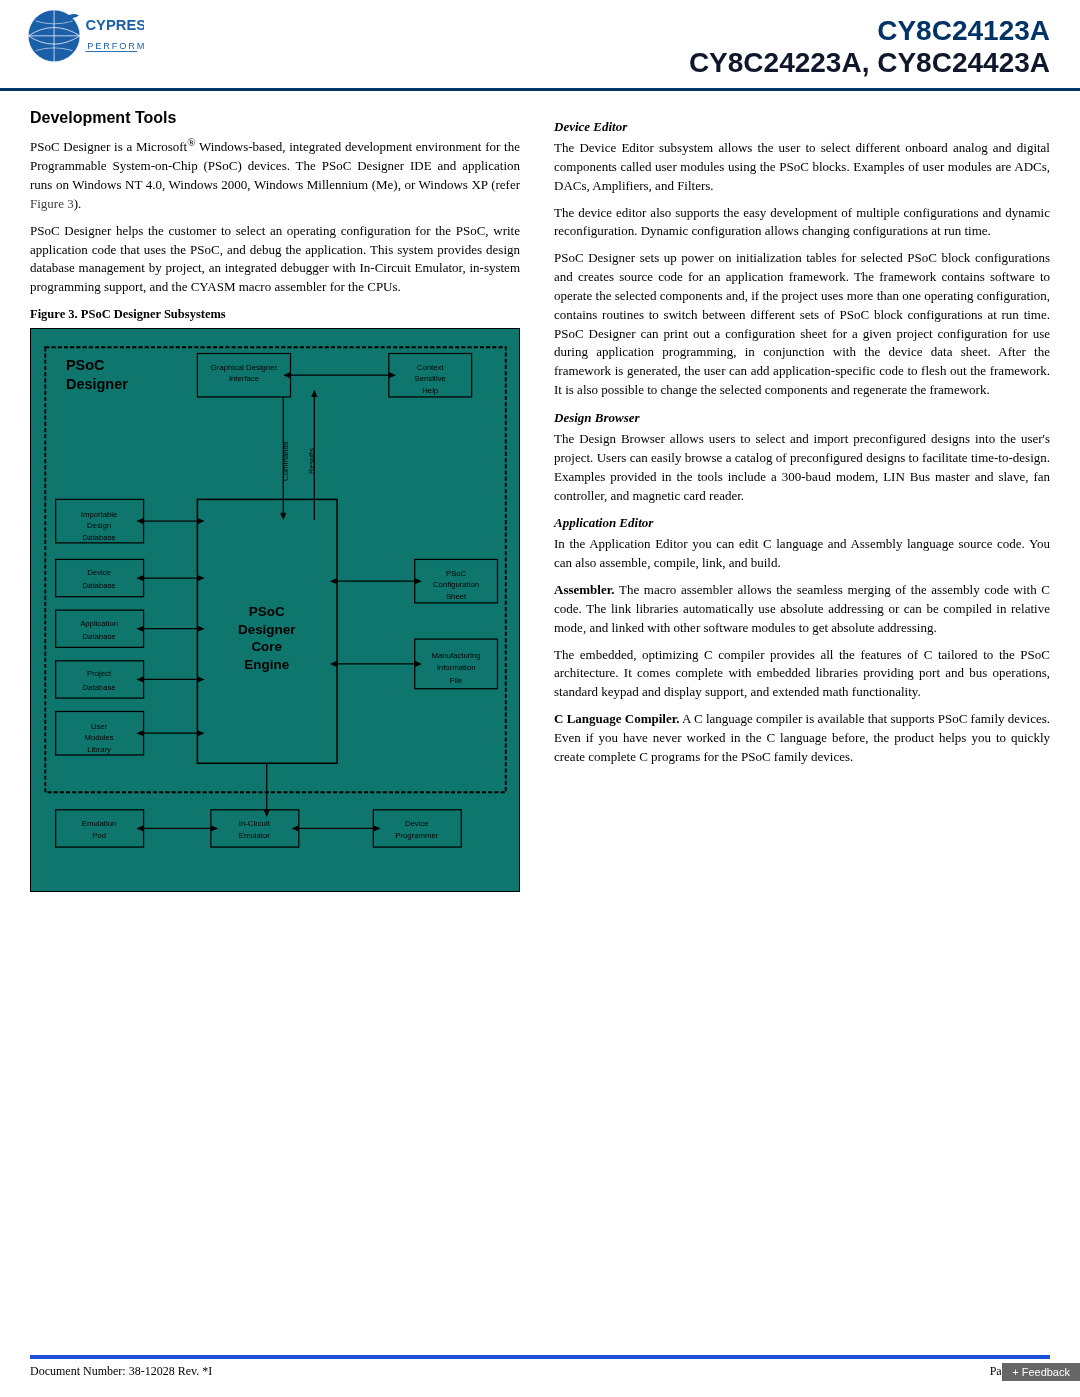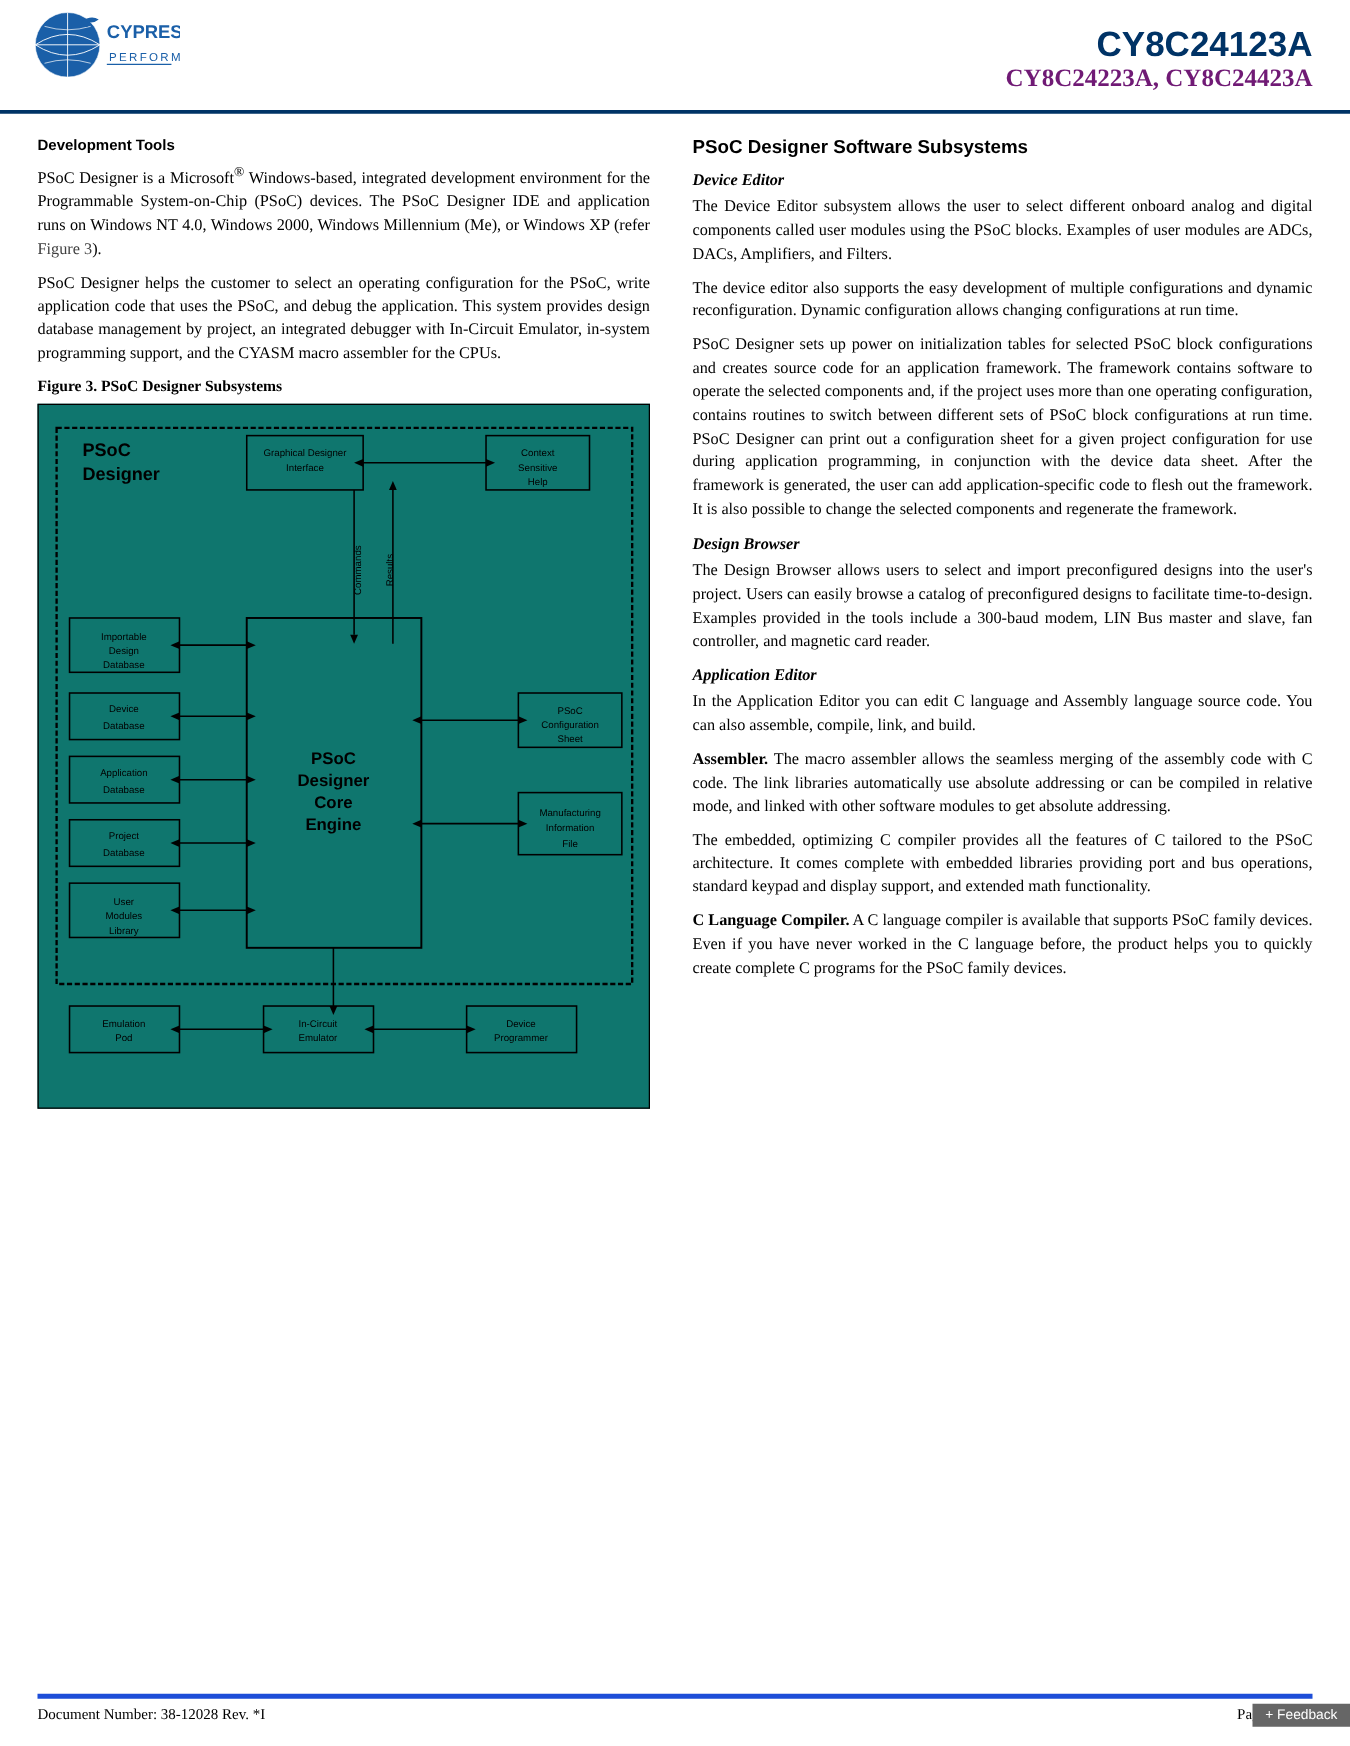--- a/index.html
+++ b/index.html
@@ -39,24 +39,24 @@
       padding-right: 30px;
       padding-top: 10px;
     }
     .header-title-line1 {
       font-size: 28px;
       font-weight: bold;
       color: #003366;
       font-family: Arial, sans-serif;
     }
     .header-title-line2 {
-      font-size: 20px;
-      font-weight: bold;
-      color: #701a75;
-      font-family: Liberation Serif, serif;
+      font-size: 28px;
+      font-weight: bold;
+      color: #0f172a;
+      font-family: Liberation Sans, sans-serif;
     }
 
     
     .main-content {
       display: flex;
       gap: 0;
       padding: 18px 30px 10px 30px;
     }
 
     
@@ -65,21 +65,21 @@
       padding-right: 20px;
     }
 
     
     .right-col {
       width: 50%;
       padding-left: 14px;
     }
 
     h2.section-title {
-      font-size: 12px;
+      font-size: 16px;
       font-weight: bold;
       font-family: Arial, sans-serif;
       margin-bottom: 8px;
     }
 
     p {
       text-align: justify;
       margin-bottom: 8px;
       line-height: 1.45;
       font-size: 13px;
@@ -316,21 +316,20 @@
         <polygon points="253,470 253,476 246,473" fill="#000"></polygon>
         <polygon points="325,470 325,476 332,473" fill="#000"></polygon>
 
         <rect x="8" y="8" width="445" height="430" fill="none" stroke="#000" stroke-width="1.8" stroke-dasharray="4,2"></rect>
 
       </svg>
     </div>
   </div>
 
   <div class="right-col">
-    <h2 class="right-section-title">PSoC Designer Software Subsystems</h2>
 
     <div class="subsection-title">Device Editor</div>
     <p>
       The Device Editor subsystem allows the user to select different onboard analog and digital components called user modules using the PSoC blocks. Examples of user modules are ADCs, DACs, Amplifiers, and Filters.
     </p>
     <p>
       The device editor also supports the easy development of multiple configurations and dynamic reconfiguration. Dynamic configuration allows changing configurations at run time.
     </p>
     <p>
       PSoC Designer sets up power on initialization tables for selected PSoC block configurations and creates source code for an application framework. The framework contains software to operate the selected components and, if the project uses more than one operating configuration, contains routines to switch between different sets of PSoC block configurations at run time. PSoC Designer can print out a configuration sheet for a given project configuration for use during application programming, in conjunction with the device data sheet. After the framework is generated, the user can add application-specific code to flesh out the framework. It is also possible to change the selected components and regenerate the framework.

